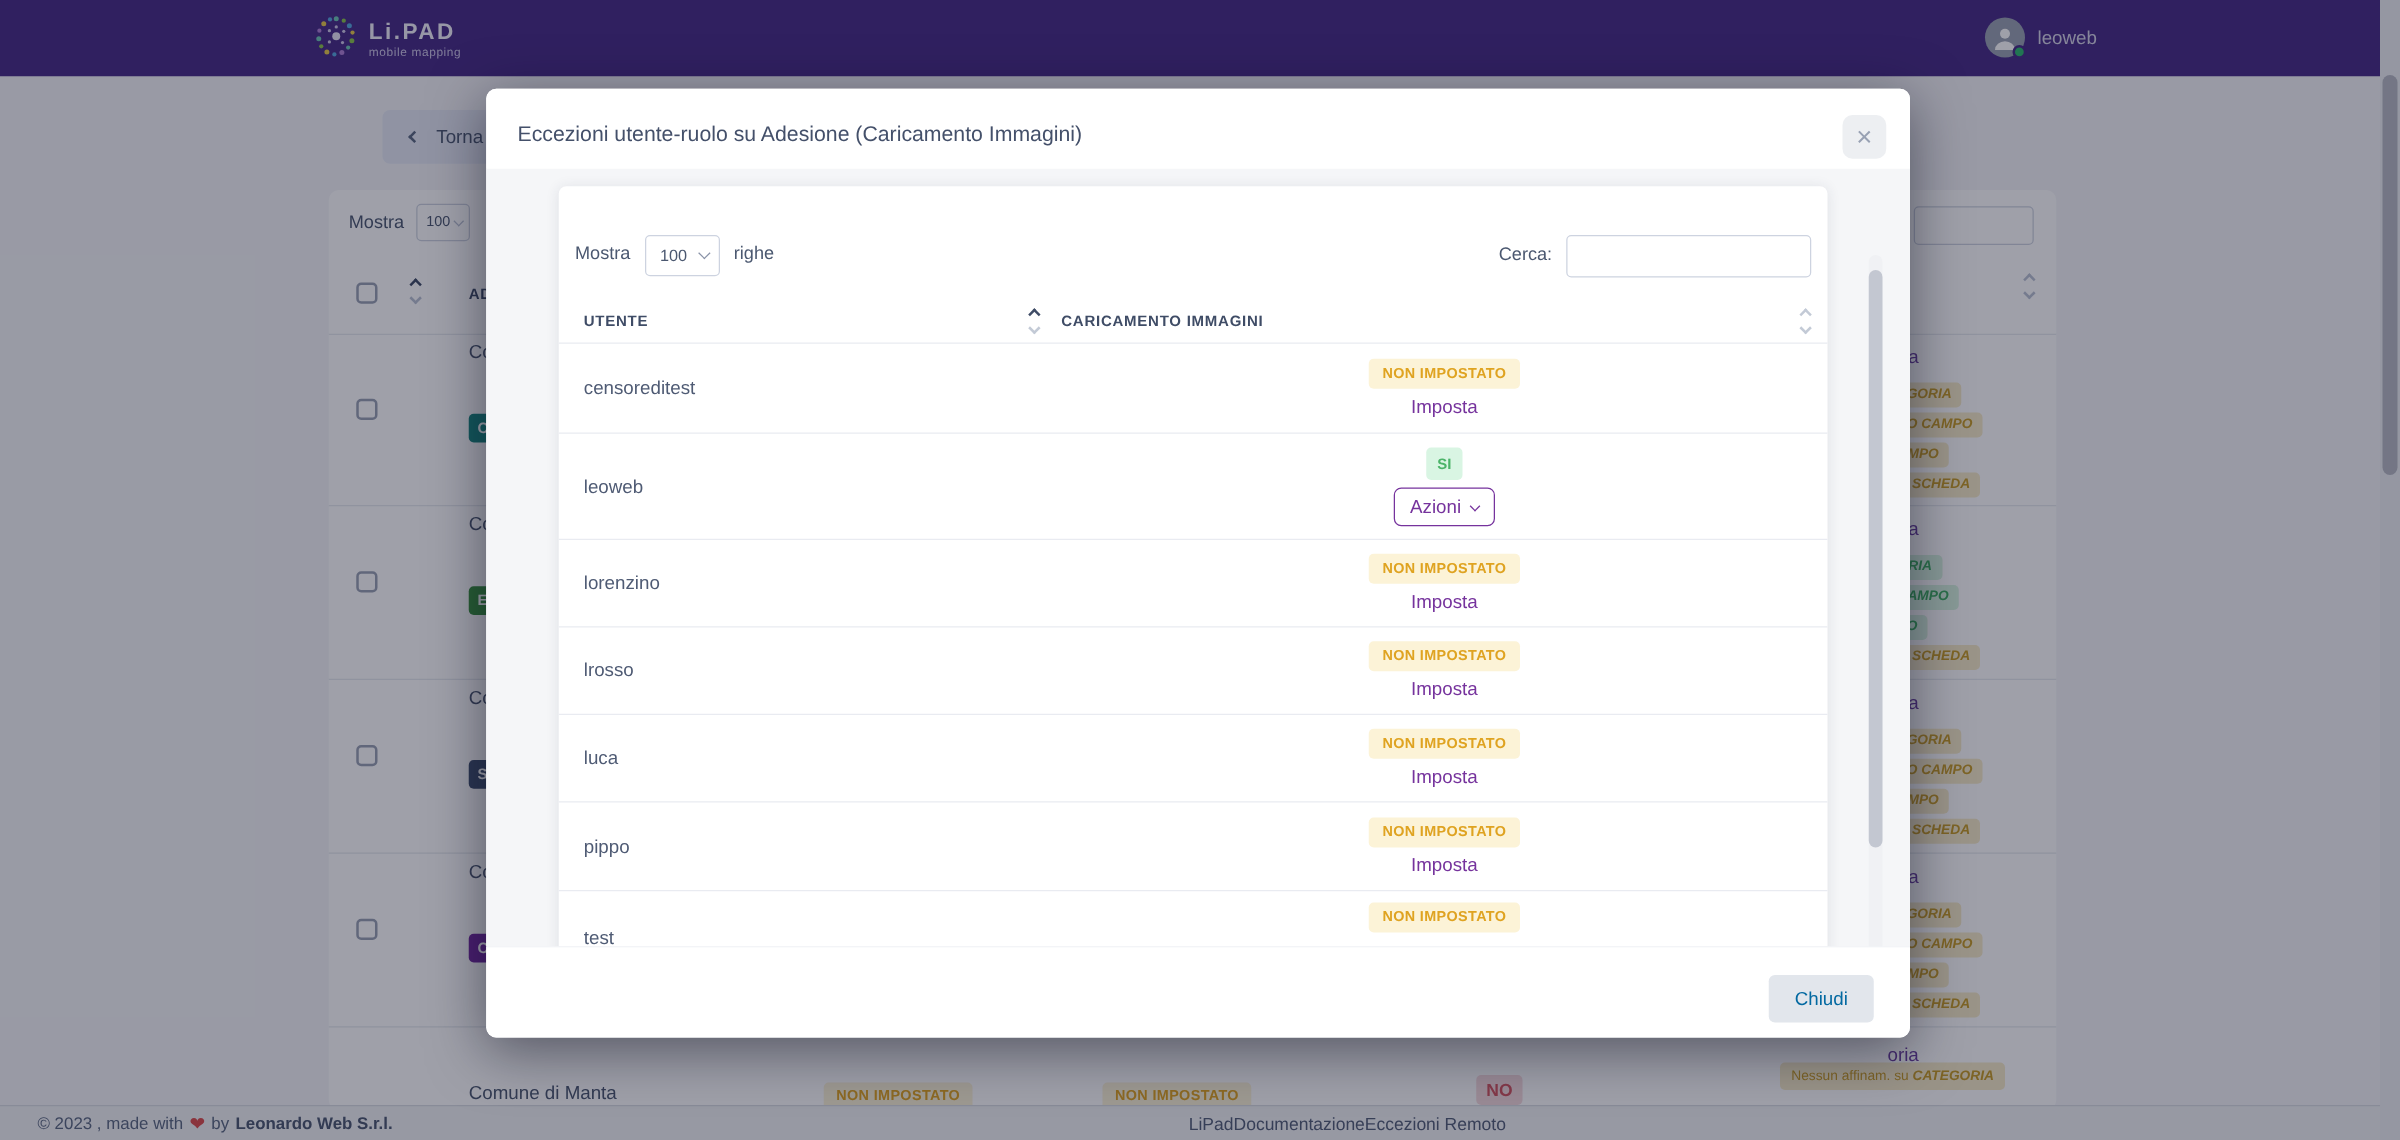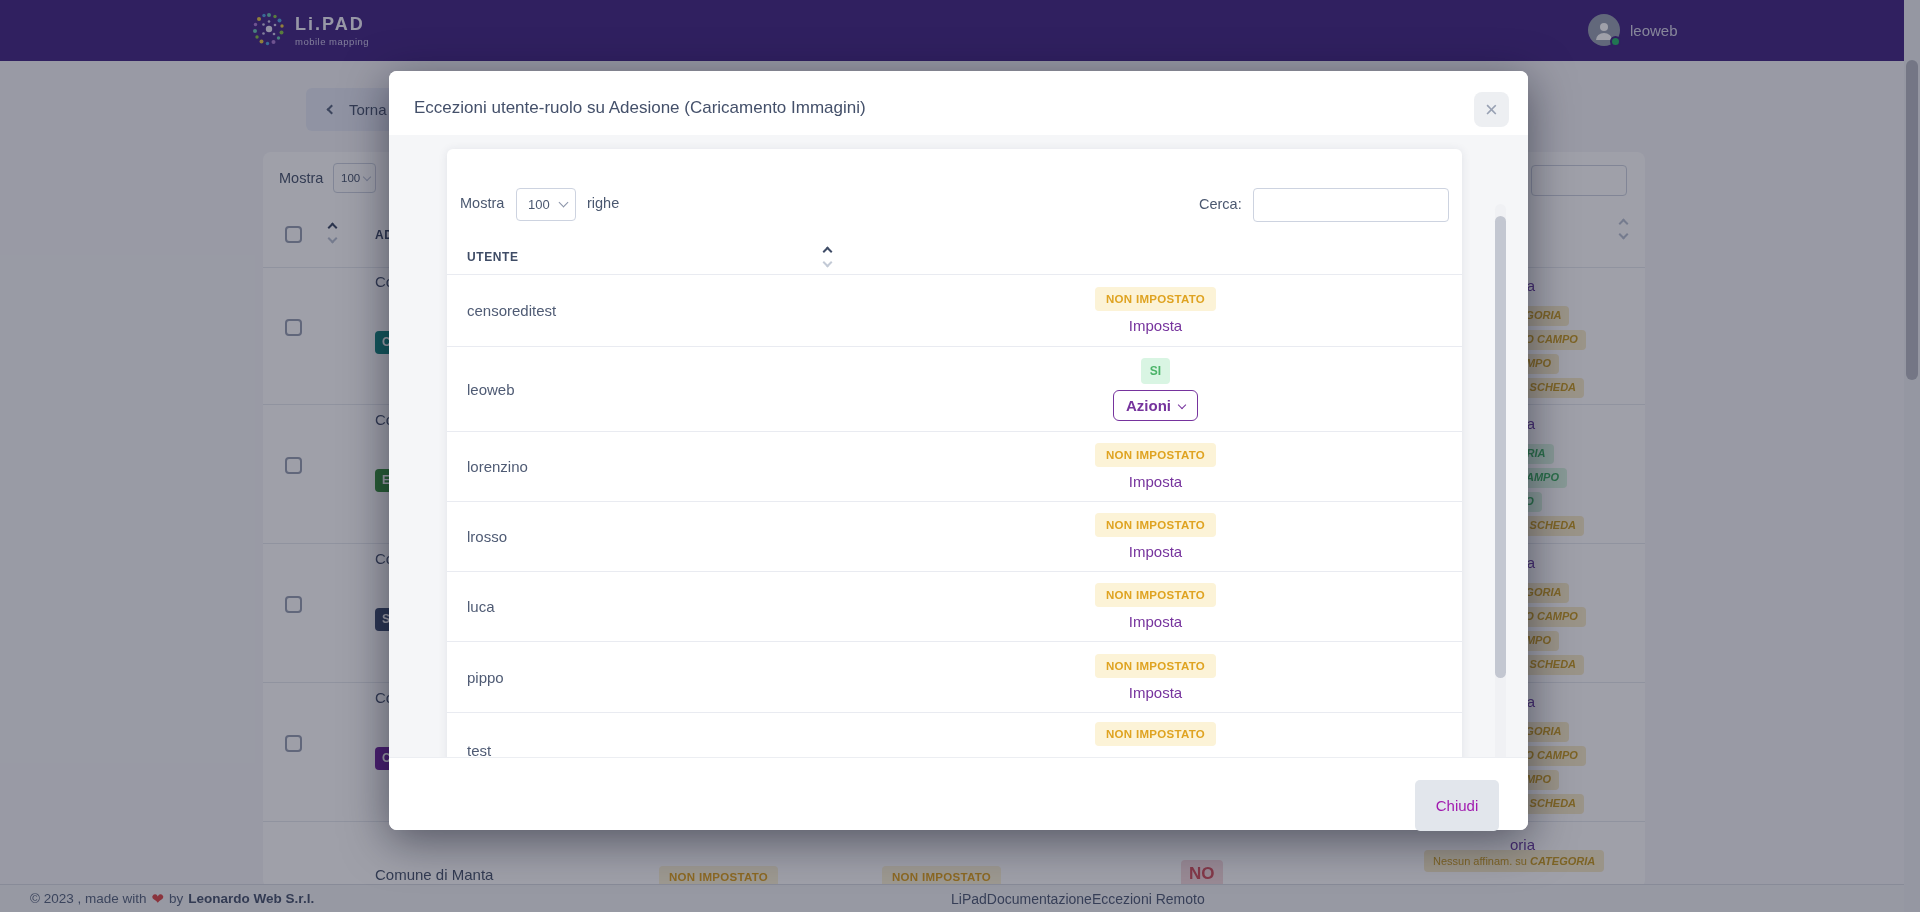--- a/index.html
+++ b/index.html
@@ -47,21 +47,21 @@
   .bg-name { position:absolute; left:112px; top:6px; color:#4b5870; font-size:15px; }
   .bg-badge { position:absolute; left:112px; top:64px; height:23px; min-width:46px; border-radius:4px; color:#fff; font-size:12px; font-weight:bold; padding:4px 0 0 7px; }
   .bg-check { position:absolute; left:22px; top:52px; }
   .bg-right { position:absolute; left:1247px; top:10px; display:flex; flex-direction:column; align-items:flex-start; }
   .bg-link { color:#6b3fa0; font-size:15px; margin-bottom:12px; }
   .tag { height:20px; border-radius:4px; font-size:11px; font-weight:bold; font-style:italic; padding:3px 8px 0 8px; margin-bottom:4px; white-space:nowrap; }
   .tag-y { background:#f7ebc8; color:#c79b25; }
   .tag-g { background:#d8f3e0; color:#3fae62; }
 
   .badge-warn-bg { background:#fcf3d7; color:#dfa321; font-weight:bold; font-size:11.5px; letter-spacing:0.3px; border-radius:4px; padding:5px 10px; white-space:nowrap; }
-  .badge-no { background:#f6dade; color:#d25460; font-weight:bold; font-size:17px; border-radius:4px; padding:4px 8px; }
+  .badge-no { background:#f6dade; color:#d25460; font-weight:bold; font-size:14px; border-radius:4px; padding:4px 8px; }
   .tag-affina { background:#f7ebc8; color:#c79b25; font-size:11px; border-radius:4px; padding:5px 9px; white-space:nowrap;margin-left:12px; }
   .tag-affina b { font-style:italic; }
 
   
   .page-footer { left:0; top:884px; width:1920px; height:28px; background:#f2f3f6; border-top:1px solid #d9dde3; z-index:3; display:flex; align-items:center; }
   .footer-left { position:absolute; left:30px; color:#5a6880; font-size:13.5px; display:flex; align-items:center; gap:5px; }
   .footer-left b { color:#4b5870; }
   .heart { color:#dd4b4b; font-size:15px; }
   .footer-links { position:absolute; left:951px; display:flex; color:#525e77; font-size:14px; }
 
@@ -89,31 +89,31 @@
   .th1 { width:402px; padding-left:20px; display:flex; align-items:center; justify-content:space-between; padding-right:18px; }
   .th2 { flex:1; display:flex; align-items:center; justify-content:space-between; padding-right:14px; }
 
   .m-rows { position:absolute; left:0; top:126px; width:1015px; }
   .m-row { display:flex; align-items:center; border-bottom:1px solid #e9ebf1; }
   .c1 { width:402px; padding-left:20px; color:#4f5b74; font-size:15px; }
   .c2 { flex:1; display:flex; flex-direction:column; align-items:center; justify-content:center; gap:6px; }
   .badge-warn { background:#fcf3d7; color:#dfa321; font-weight:bold; font-size:11.5px; letter-spacing:0.3px; border-radius:4px; padding:6px 11px; }
   .badge-si { background:#d9f5e3; color:#4cb469; font-weight:bold; font-size:12px; border-radius:4px; padding:6px 9px; }
   .link-imposta { color:#76339d; font-size:15px; cursor:pointer; }
-  .btn-azioni { display:flex; align-items:center; gap:8px; border:1px solid #76339d; color:#76339d; background:#fff; border-radius:6px; height:31px; padding:0 12px; font-size:15px; cursor:pointer;font-weight:bold; }
+  .btn-azioni { display:flex; align-items:center; gap:8px; border:1px solid #76339d; color:#76339d; background:#fff; border-radius:6px; height:31px; padding:0 12px; font-size:15px; cursor:pointer; }
   .btn-azioni .chev { width:6px; height:6px; border-color:#76339d; border-width:1.5px 1.5px 0 0; }
   .row-cut { align-items:flex-start; }
   .row-cut .c1 { padding-top:29px; }
   .row-cut .c2 { justify-content:flex-start; padding-top:9px; }
 
   .modal-scrollbar { position:absolute; left:1106px; top:69px; width:11px; height:616px; background:#f0f1f4; border-radius:6px; }
   .modal-scroll-thumb { position:absolute; left:0; top:12px; width:11px; height:462px; background:#c3c7d1; border-radius:6px; }
 
   .modal-footer { position:absolute; left:0; top:686px; width:1139px; height:73px; background:#fff; border-top:1px solid #eceef2; border-radius:0 0 8px 8px; }
-  .btn-chiudi { position:absolute; right:29px; top:22px; width:84px; height:51px; background:#e2e6ec; border:none; border-radius:5px; color:#a21caf; font-size:15px; font-family:"Liberation Sans",sans-serif; cursor:pointer; }
+  .btn-chiudi { position:absolute; right:29px; top:22px; width:84px; height:38px; background:#e2e6ec; border:none; border-radius:5px; color:#0369a1; font-size:15px; font-family:"Liberation Sans",sans-serif; cursor:pointer; }
 </style>
 </head>
 <body>
 
 <div class="bg-page abs">
 
   <div class="app-header abs">
     <div class="logo-wrap abs">
       <span>
         <svg width="38" height="44" viewBox="0 0 38 44">
@@ -298,20 +298,27 @@
       <input class="m-search abs" style="">
 
       <div class="m-thead">
         <div class="th th1">
           <span>UTENTE</span>
           <span class="sort-stack">
             <span class="chev chev-up chev-dark"></span>
               <span class="chev chev-down" style="border-color:#c3cad6;"></span>
           </span>
         </div>
+        <div class="th th2">
+          <span>CARICAMENTO IMMAGINI</span>
+          <span class="sort-stack">
+            <span class="chev chev-up" style="border-color:#c3cad6;"></span>
+              <span class="chev chev-down" style="border-color:#c3cad6;"></span>
+          </span>
+        </div>
       </div>
 
       <div class="m-rows">
         <div class="m-row" style="height:72px;">
           <div class="c1">censoreditest</div>
           <div class="c2">
             <span class="badge-warn">NON IMPOSTATO</span>
             <span class="link-imposta">Imposta</span>
           </div>
         </div>

